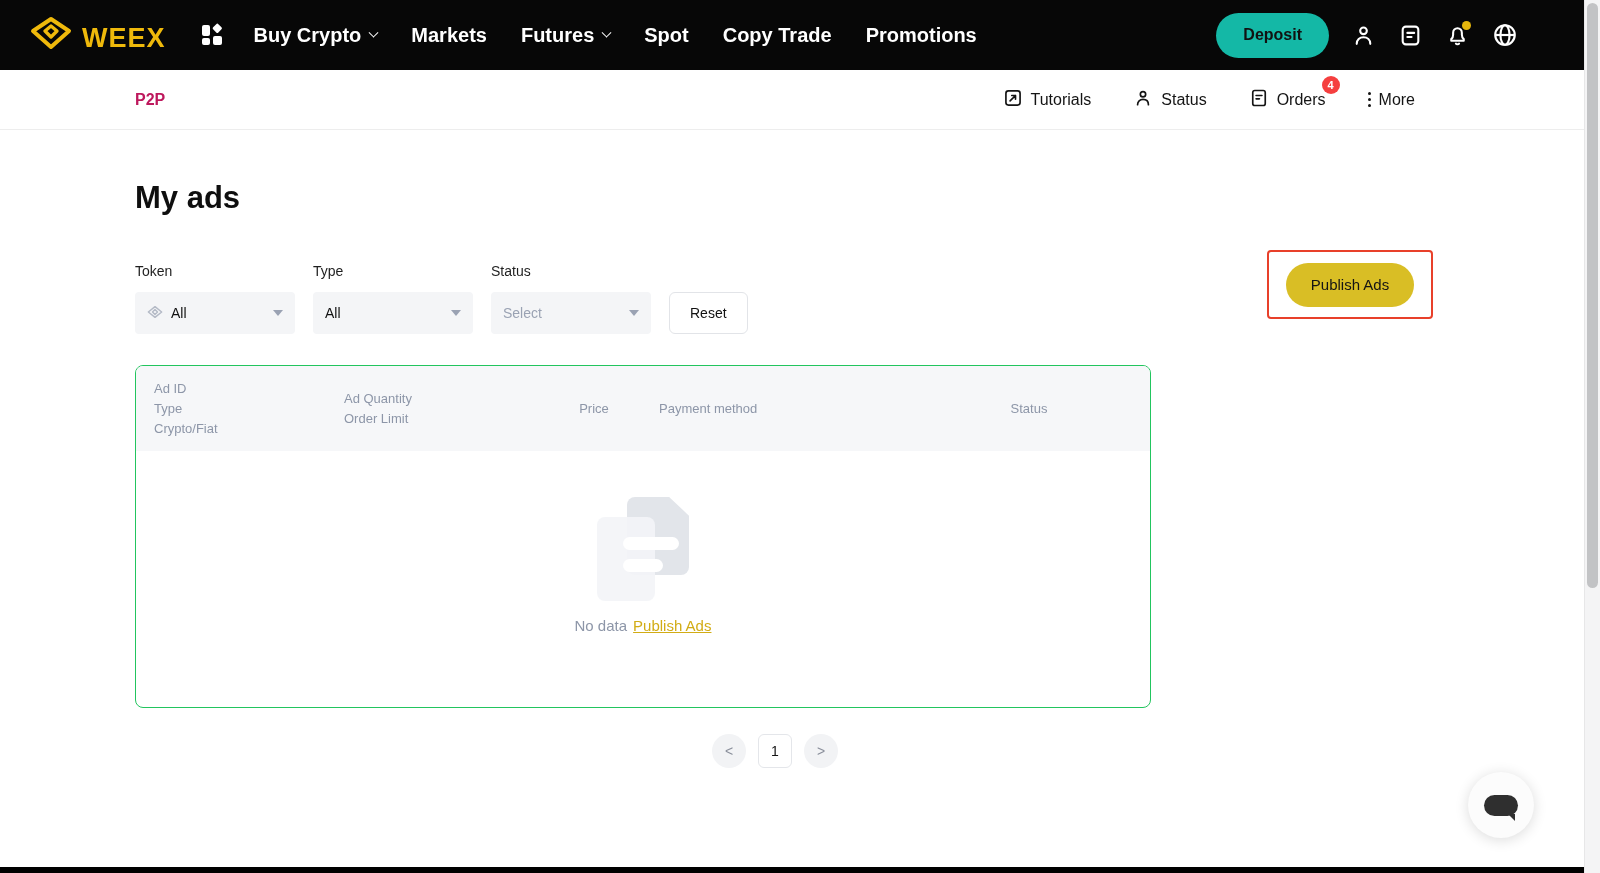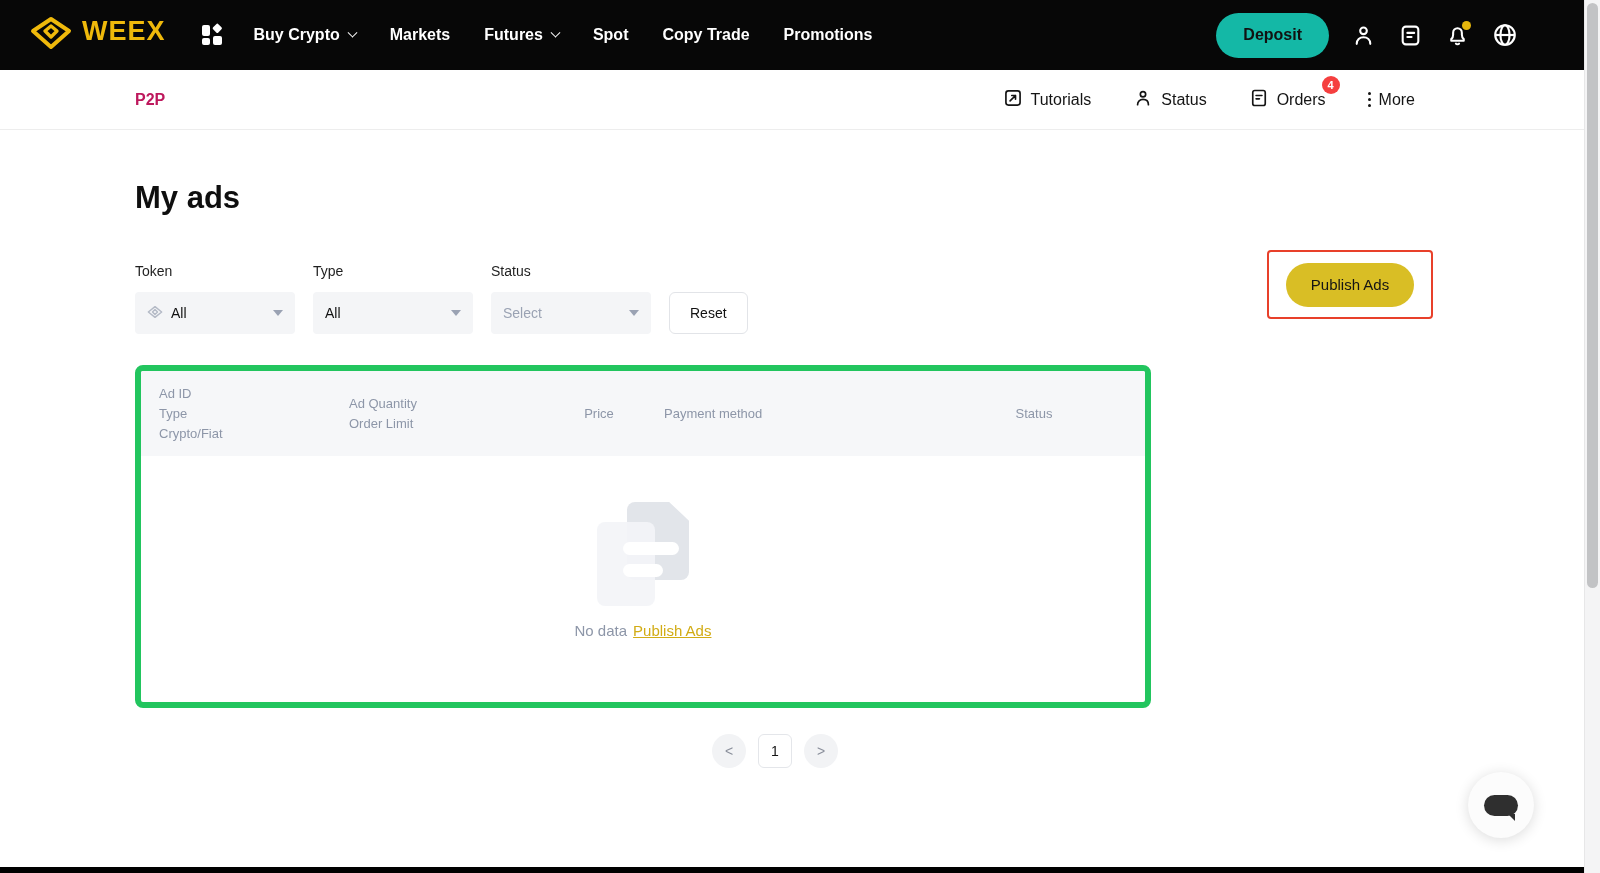--- a/index.html
+++ b/index.html
@@ -5,25 +5,25 @@
   * { margin:0; padding:0; box-sizing:border-box; }
   html,body { width:1600px; height:873px; }
   body {
     font-family:"Liberation Sans", sans-serif;
     background:#fff; position:relative; overflow:hidden; color:#111;
   }
 
   
   .topnav{ position:absolute; left:0; top:0; width:1584px; height:70px; background:#070707;
     display:flex; align-items:center; padding:0 66px 0 30px; }
-  .brand{ display:flex; align-items:flex-start; gap:10px; margin-right:34px; }
+  .brand{ display:flex; align-items:flex-end; gap:10px; margin-right:34px; }
   .brand-text{ color:#EFB90B; font-size:27px; font-weight:700; letter-spacing:1px; }
   .grid-icon{ margin-right:30px; display:flex; }
   .topnav-items{ display:flex; align-items:center; gap:34px; }
-  .topnav-item{ color:#fff; font-size:16px; font-weight:600; display:flex; align-items:center; gap:9px; cursor:pointer; white-space:nowrap; }
+  .topnav-item{ color:#fff; font-size:20px; font-weight:600; display:flex; align-items:center; gap:9px; cursor:pointer; white-space:nowrap; }
   .chev{ width:7px; height:7px; border-right:1.8px solid #fff; border-bottom:1.8px solid #fff;
     transform:rotate(45deg) translate(-2px,-2px); display:inline-block; }
   .topnav-right{ margin-left:auto; display:flex; align-items:center; gap:22px; }
   .deposit-btn{ background:#14b8a6; color:#111; height:45px; padding:0 27px; border-radius:24px;
     display:flex; align-items:center; font-size:16px; font-weight:600; border:none; cursor:pointer; }
   .nav-ic{ position:relative; display:flex; cursor:pointer; }
   .bell-dot{ position:absolute; right:-1px; top:-2px; width:9px; height:9px; border-radius:50%; background:#E5B60C; }
 
   
   .subnav{ position:absolute; left:0; top:70px; width:1584px; height:60px; background:#fff;
@@ -50,21 +50,21 @@
   .reset-btn{ height:42px; background:#fff; border:1px solid #e2e4e8; border-radius:6px; padding:0 20px;
     font-size:14px; color:#111; cursor:pointer; font-family:inherit; }
 
   .publish-wrap{ position:absolute; left:1267px; top:250px; width:166px; height:69px;
     border:2px solid #E8402A; border-radius:4px; display:flex; align-items:center; justify-content:center; }
   .publish-btn{ height:44px; padding:0 25px; background:#D9BE25; border:none; border-radius:22px;
     font-size:15px; color:#141414; cursor:pointer; font-family:inherit; }
 
   
   .table{ position:absolute; left:135px; top:365px; width:1016px; height:343px; background:#fff;
-    border:6px solid #22c55e; border-radius:8px; overflow:hidden; }
+    border:1px solid #22c55e; border-radius:8px; overflow:hidden; }
   .thead{ height:85px; background:#f6f7f9; display:grid;
     grid-template-columns:190px 185px 130px 270px 200px 70px 1fr;
     align-items:center; padding:0 18px; color:#8d96a8; font-size:13px; }
   .th{ line-height:20px; }
   .th.c-center{ text-align:center; }
   .th.c-right{ text-align:right; }
   .tbody{ position:relative; height:257px; }
   .empty{ position:absolute; left:0; top:46px; width:100%; display:flex; flex-direction:column; align-items:center; }
   .empty-icon{ position:relative; width:92px; height:104px; }
   .doc-back{ position:absolute; left:30px; top:0; width:62px; height:78px; background:#e2e5ea; border-radius:8px;

